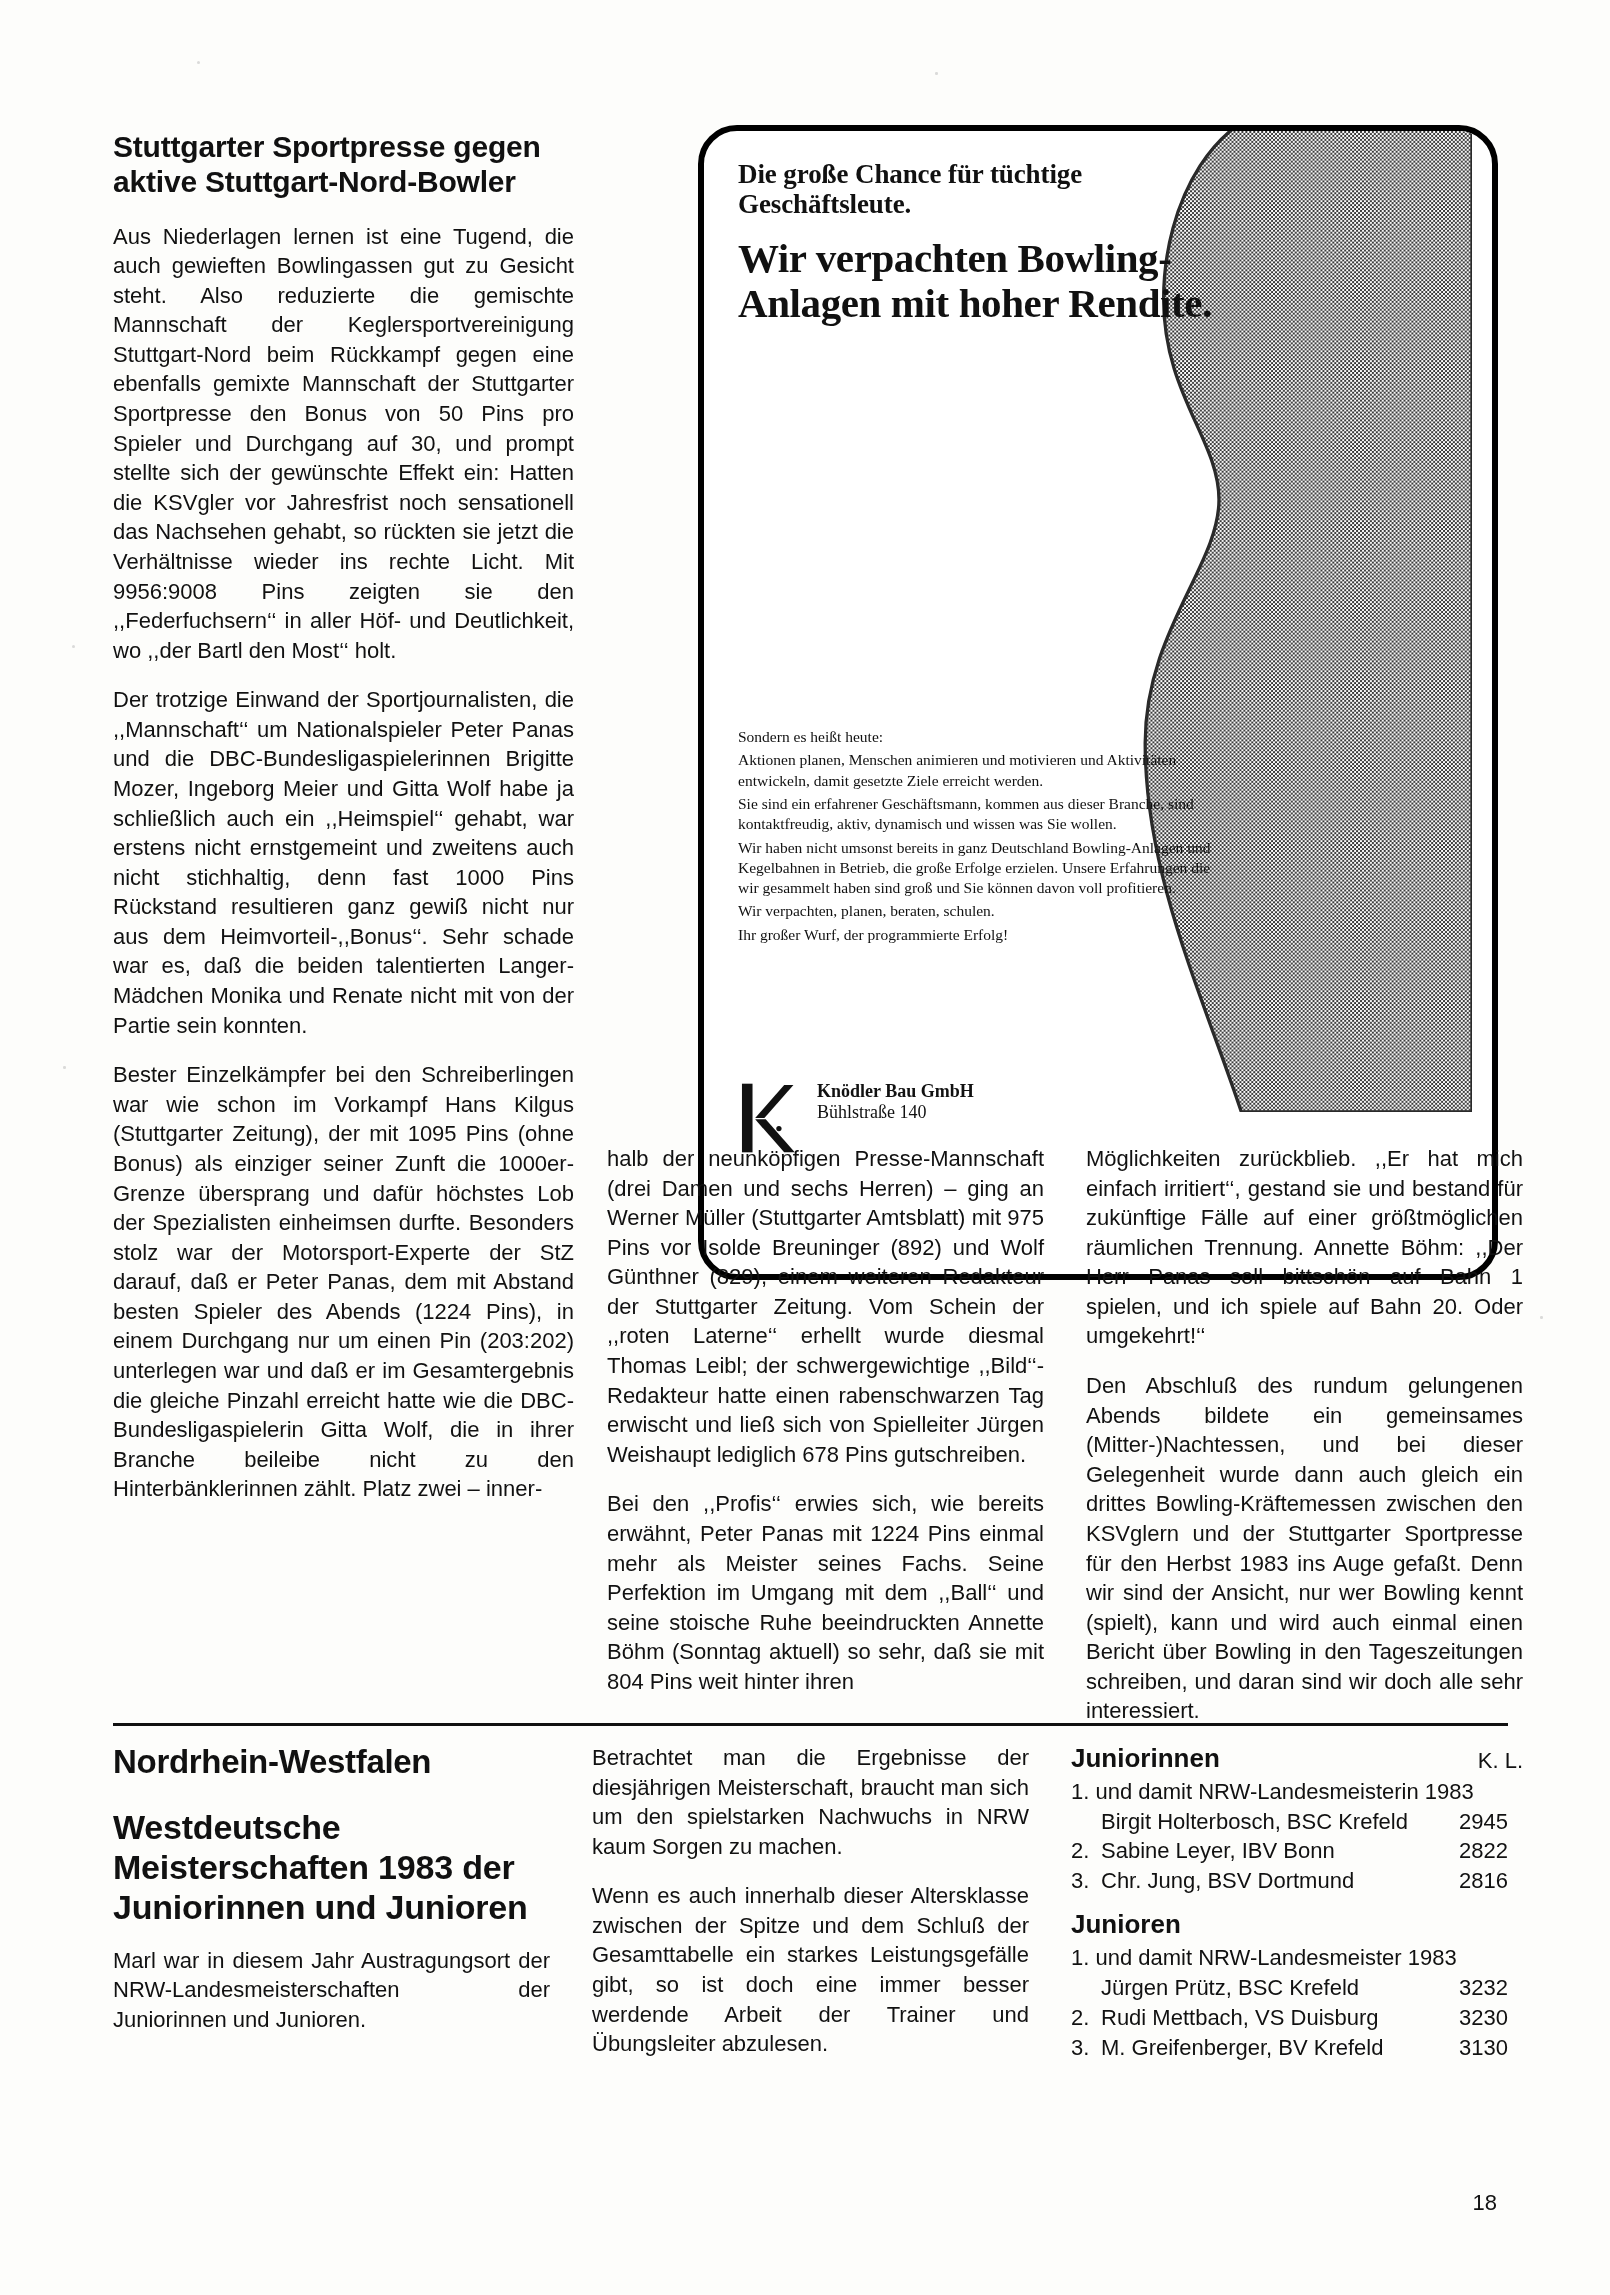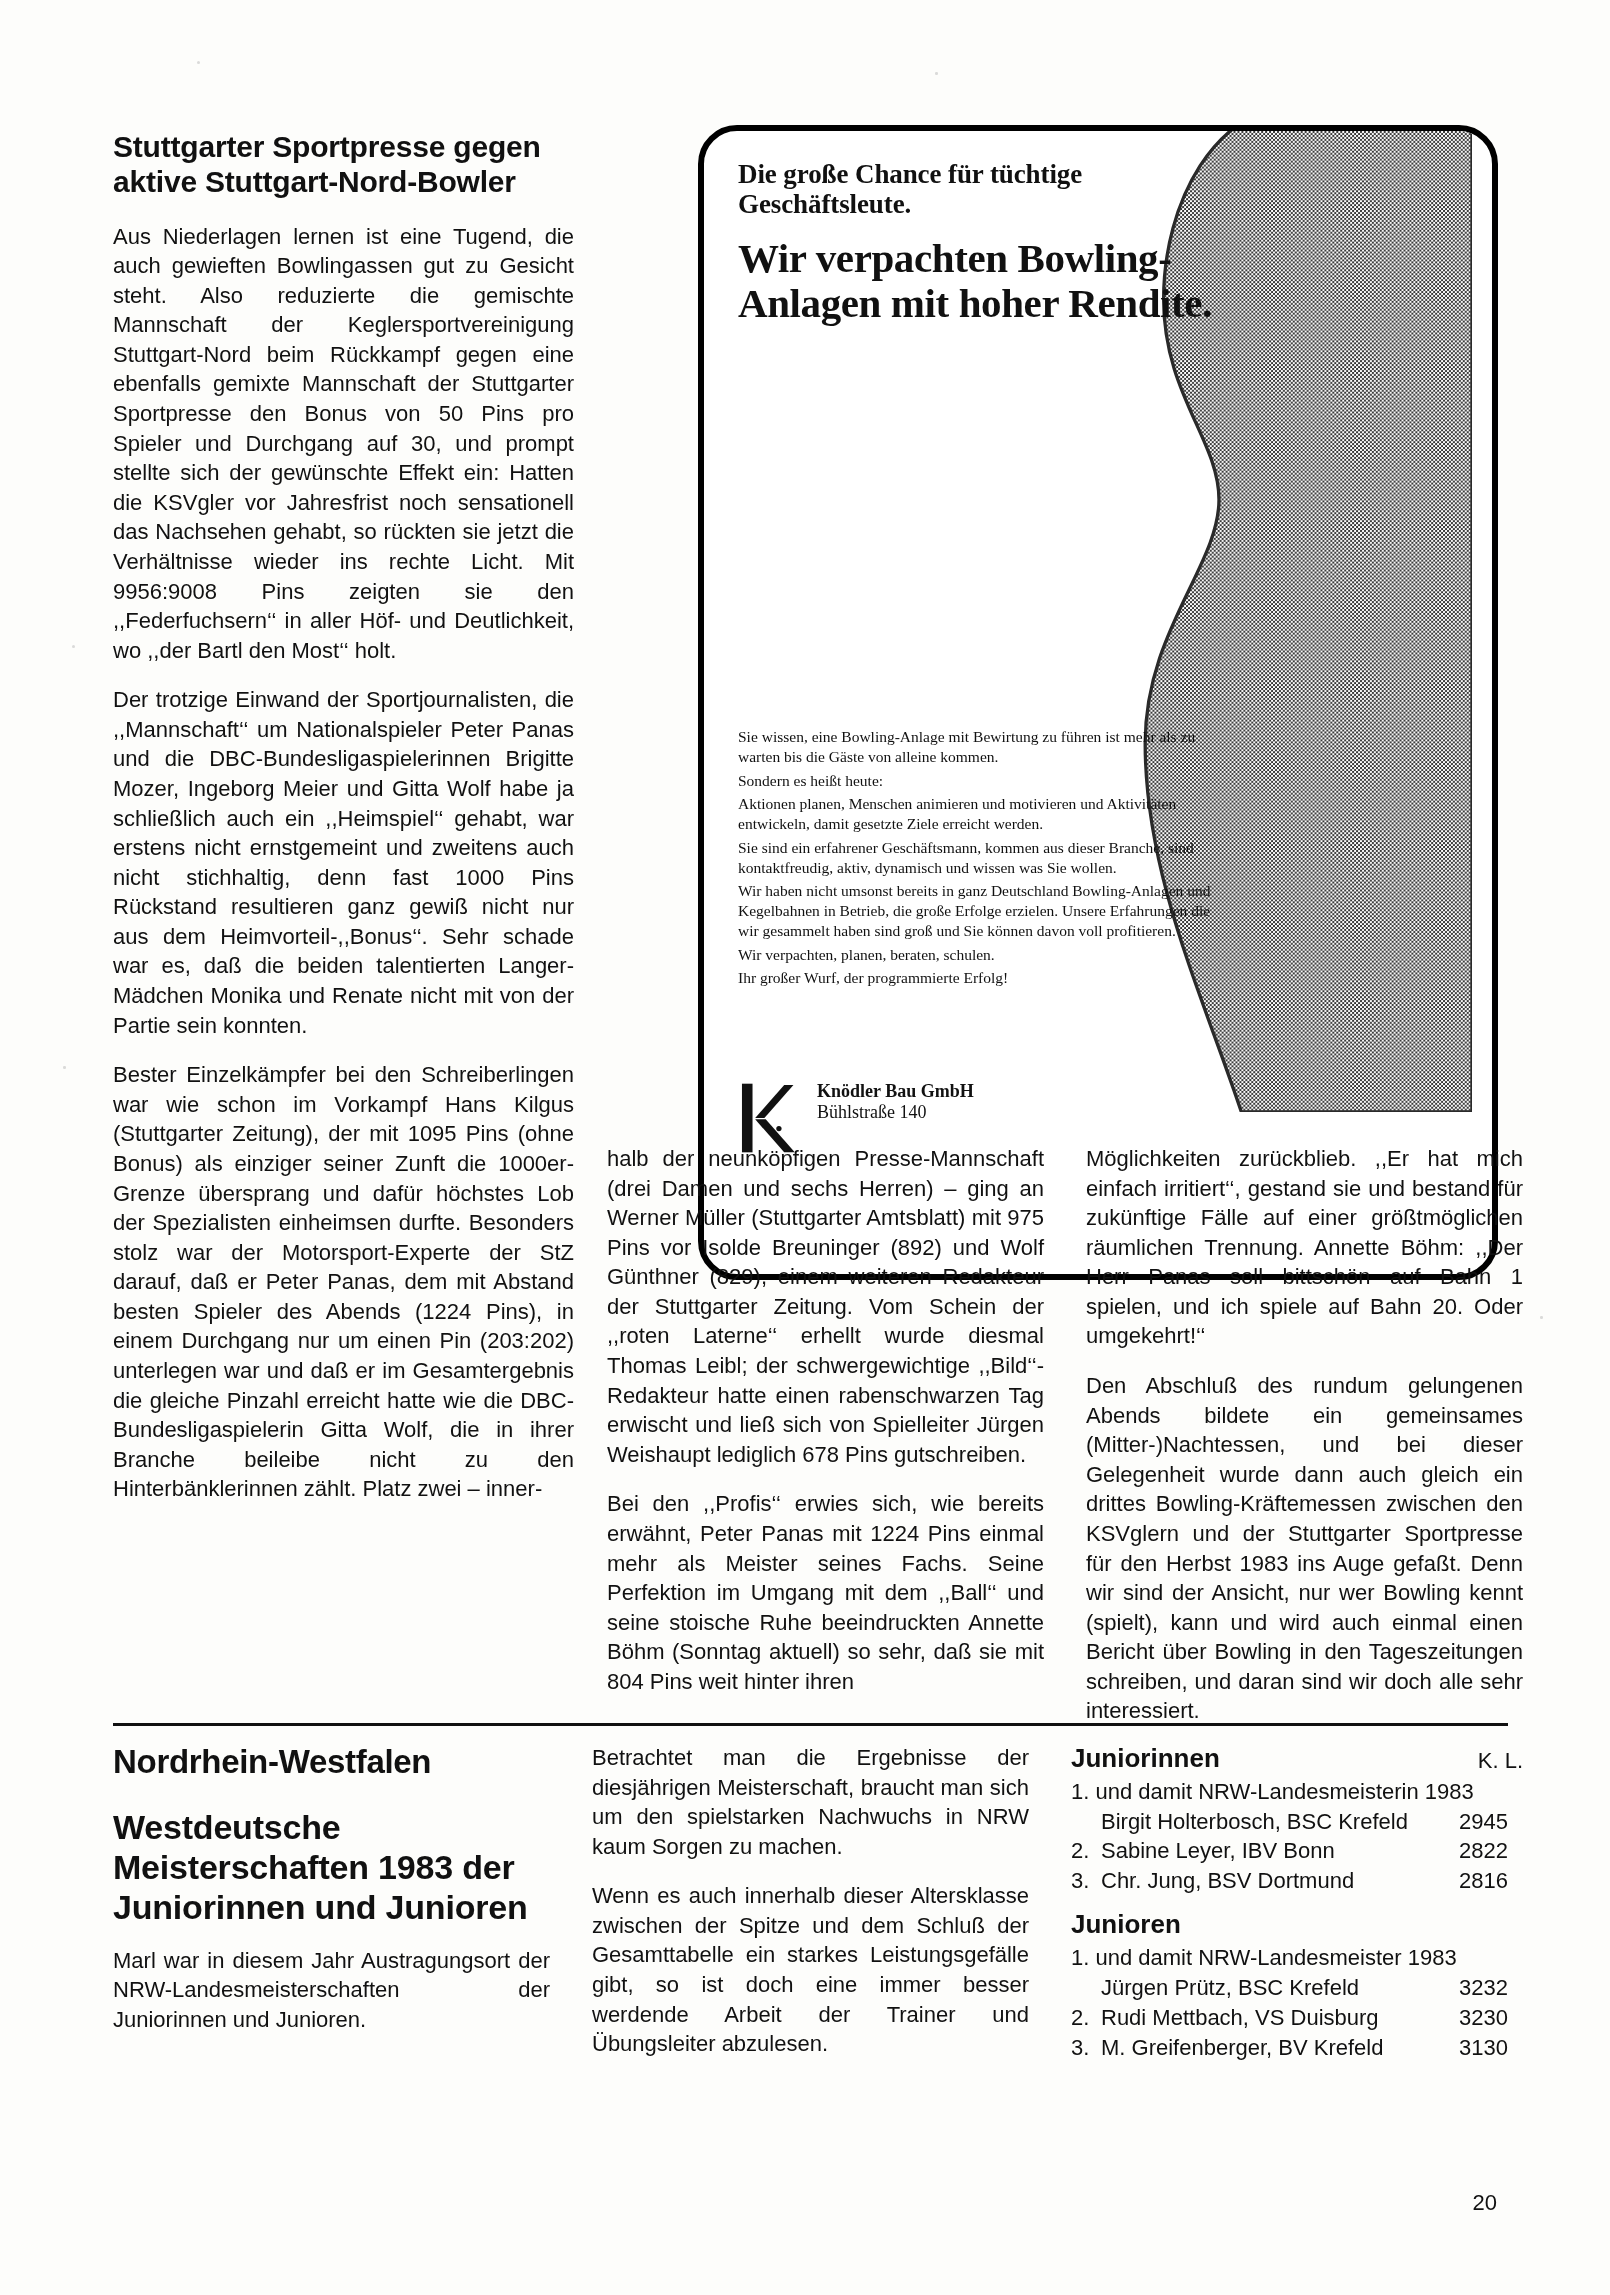--- a/index.html
+++ b/index.html
@@ -256,21 +256,20 @@
                    L 560 1490
                    L 560 -40 Z" fill="url(#dots)" stroke="#2a2a2a" stroke-width="5"></path>
         </svg>
 
         <div class="ad-inner">
           <p class="ad-kicker">Die große Chance für tüchtige Geschäftsleute.</p>
           <p class="ad-head">Wir verpachten Bowling-Anlagen mit hoher Rendite.</p>
         </div>
 
         <div class="ad-body">
-          <p>Sie wissen, eine Bowling-Anlage mit Bewirtung zu führen ist mehr als zu warten bis die Gäste von alleine kommen.</p>
           <p>Sondern es heißt heute:</p>
           <p>Aktionen planen, Menschen animieren und motivieren und Aktivitäten entwickeln, damit gesetzte Ziele erreicht werden.</p>
           <p>Sie sind ein erfahrener Geschäftsmann, kommen aus dieser Branche, sind kontaktfreudig, aktiv, dynamisch und wissen was Sie wollen.</p>
           <p>Wir haben nicht umsonst bereits in ganz Deutschland Bowling-Anlagen und Kegelbahnen in Betrieb, die große Erfolge erzielen. Unsere Erfahrungen die wir gesammelt haben sind groß und Sie können davon voll profitieren.</p>
           <p>Wir verpachten, planen, beraten, schulen.</p>
           <p>Ihr großer Wurf, der programmierte Erfolg!</p>
         </div>
 
         <div class="ad-logo-wrap">
           <svg class="ad-logo" viewBox="0 0 100 115">
@@ -354,17 +353,17 @@
           <div class="res-line">
             <span class="rk">3.</span>
             <span class="nm">M. Greifenberger, BV Krefeld</span>
             <span class="sc">3130</span>
           </div>
 
         </div>
       </div>
     </div>
 
-    <div class="pageno">20</div>
+    <div class="pageno">18</div>
 
   </div>
 </div>
 
 
 </body></html>

